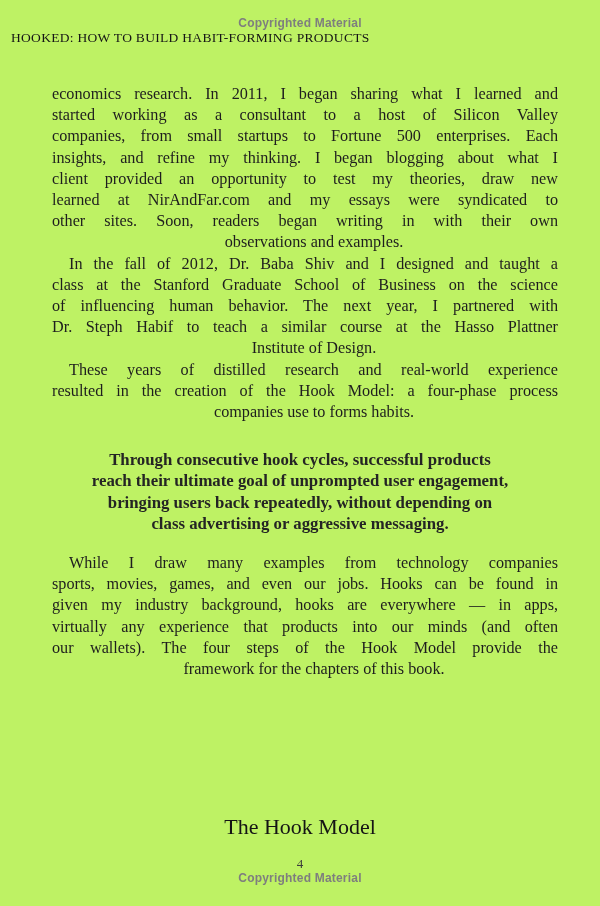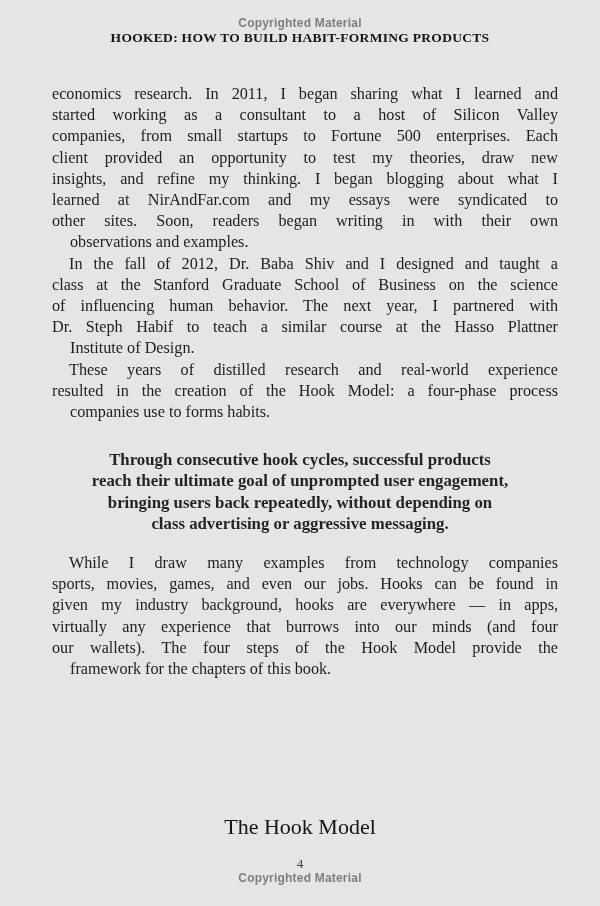--- a/index.html
+++ b/index.html
@@ -2,21 +2,21 @@
 <html><head>
 <meta charset="utf-8">
 <style>
   * { margin: 0; padding: 0; box-sizing: border-box; }
   html, body { background: #ffffff; }
   .page {
     position: relative;
     width: 600px;
     height: 906px;
     margin: 0 auto;
-    background: #e5e5e5;
+    background: #bef264;
     overflow: hidden;
     font-family: "Liberation Serif", "DejaVu Serif", serif;
     color: #1e1e1e;
   }
   .watermark {
     position: absolute;
     left: 0;
     width: 100%;
     text-align: center;
     font-family: "Liberation Sans", "DejaVu Sans", sans-serif;
@@ -25,42 +25,43 @@
     color: #7e7e7e;
     letter-spacing: 0.2px;
   }
   .watermark.top { top: 16px; }
   .watermark.bottom { top: 871px; }
   .running-header {
     position: absolute;
     top: 30px;
     left: 0;
     width: 100%;
-    text-align: center;
+    text-align: left;
     font-size: 13.5px;
     letter-spacing: 0.3px;
     color: #151515;
-    font-weight: bold;
+    font-weight: normal;
+    padding-left: 11px;
   }
   .body-text {
     position: absolute;
     top: 84px;
     left: 42px;
     width: 516px;
     font-size: 16.2px;
     line-height: 21.2px;
     color: #1e1e1e;
   }
   .para.body .line.just {
     text-align: justify;
     text-align-last: justify;
     margin-left: 10px;
   }
   .para.body .line.last {
-    text-align: left;
+    text-align: center;
     margin-left: 28px;
   }
   .para.body .line.indent {
     text-indent: 17px;
   }
   .para.quote {
     margin-top: 26px;
     margin-bottom: 19px;
     font-weight: bold;
     font-size: 16.8px;
@@ -96,22 +97,22 @@
 
   <div class="watermark top">Copyrighted Material</div>
 
   <div class="running-header">HOOKED: HOW TO BUILD HABIT-FORMING PRODUCTS</div>
 
   <div class="body-text">
       <div class="para body">
         <div class="line just">economics research. In 2011, I began sharing what I learned and</div>
         <div class="line just">started working as a consultant to a host of Silicon Valley</div>
         <div class="line just">companies, from small startups to Fortune 500 enterprises. Each</div>
+        <div class="line just">insights, and refine my thinking. I began blogging about what I</div>
         <div class="line just">client provided an opportunity to test my theories, draw new</div>
-        <div class="line just">insights, and refine my thinking. I began blogging about what I</div>
         <div class="line just">learned at NirAndFar.com and my essays were syndicated to</div>
         <div class="line just">other sites. Soon, readers began writing in with their own</div>
         <div class="line last">observations and examples.</div>
       </div>
       <div class="para body">
         <div class="line just indent">In the fall of 2012, Dr. Baba Shiv and I designed and taught a</div>
         <div class="line just">class at the Stanford Graduate School of Business on the science</div>
         <div class="line just">of influencing human behavior. The next year, I partnered with</div>
         <div class="line just">Dr. Steph Habif to teach a similar course at the Hasso Plattner</div>
         <div class="line last">Institute of Design.</div>
@@ -124,21 +125,21 @@
       <div class="para quote">
         <div class="line">Through consecutive hook cycles, successful products</div>
         <div class="line">reach their ultimate goal of unprompted user engagement,</div>
         <div class="line">bringing users back repeatedly, without depending on</div>
         <div class="line">class advertising or aggressive messaging.</div>
       </div>
       <div class="para body">
         <div class="line just indent">While I draw many examples from technology companies</div>
         <div class="line just">sports, movies, games, and even our jobs. Hooks can be found in</div>
         <div class="line just">given my industry background, hooks are everywhere — in apps,</div>
-        <div class="line just">virtually any experience that burrows into our minds (and four</div>
+        <div class="line just">virtually any experience that products into our minds (and often</div>
         <div class="line just">our wallets). The four steps of the Hook Model provide the</div>
         <div class="line last">framework for the chapters of this book.</div>
       </div>
     </div>
 
   <div class="section-heading">The Hook Model</div>
 
   <div class="page-number">4</div>
 
   <div class="watermark bottom">Copyrighted Material</div>

